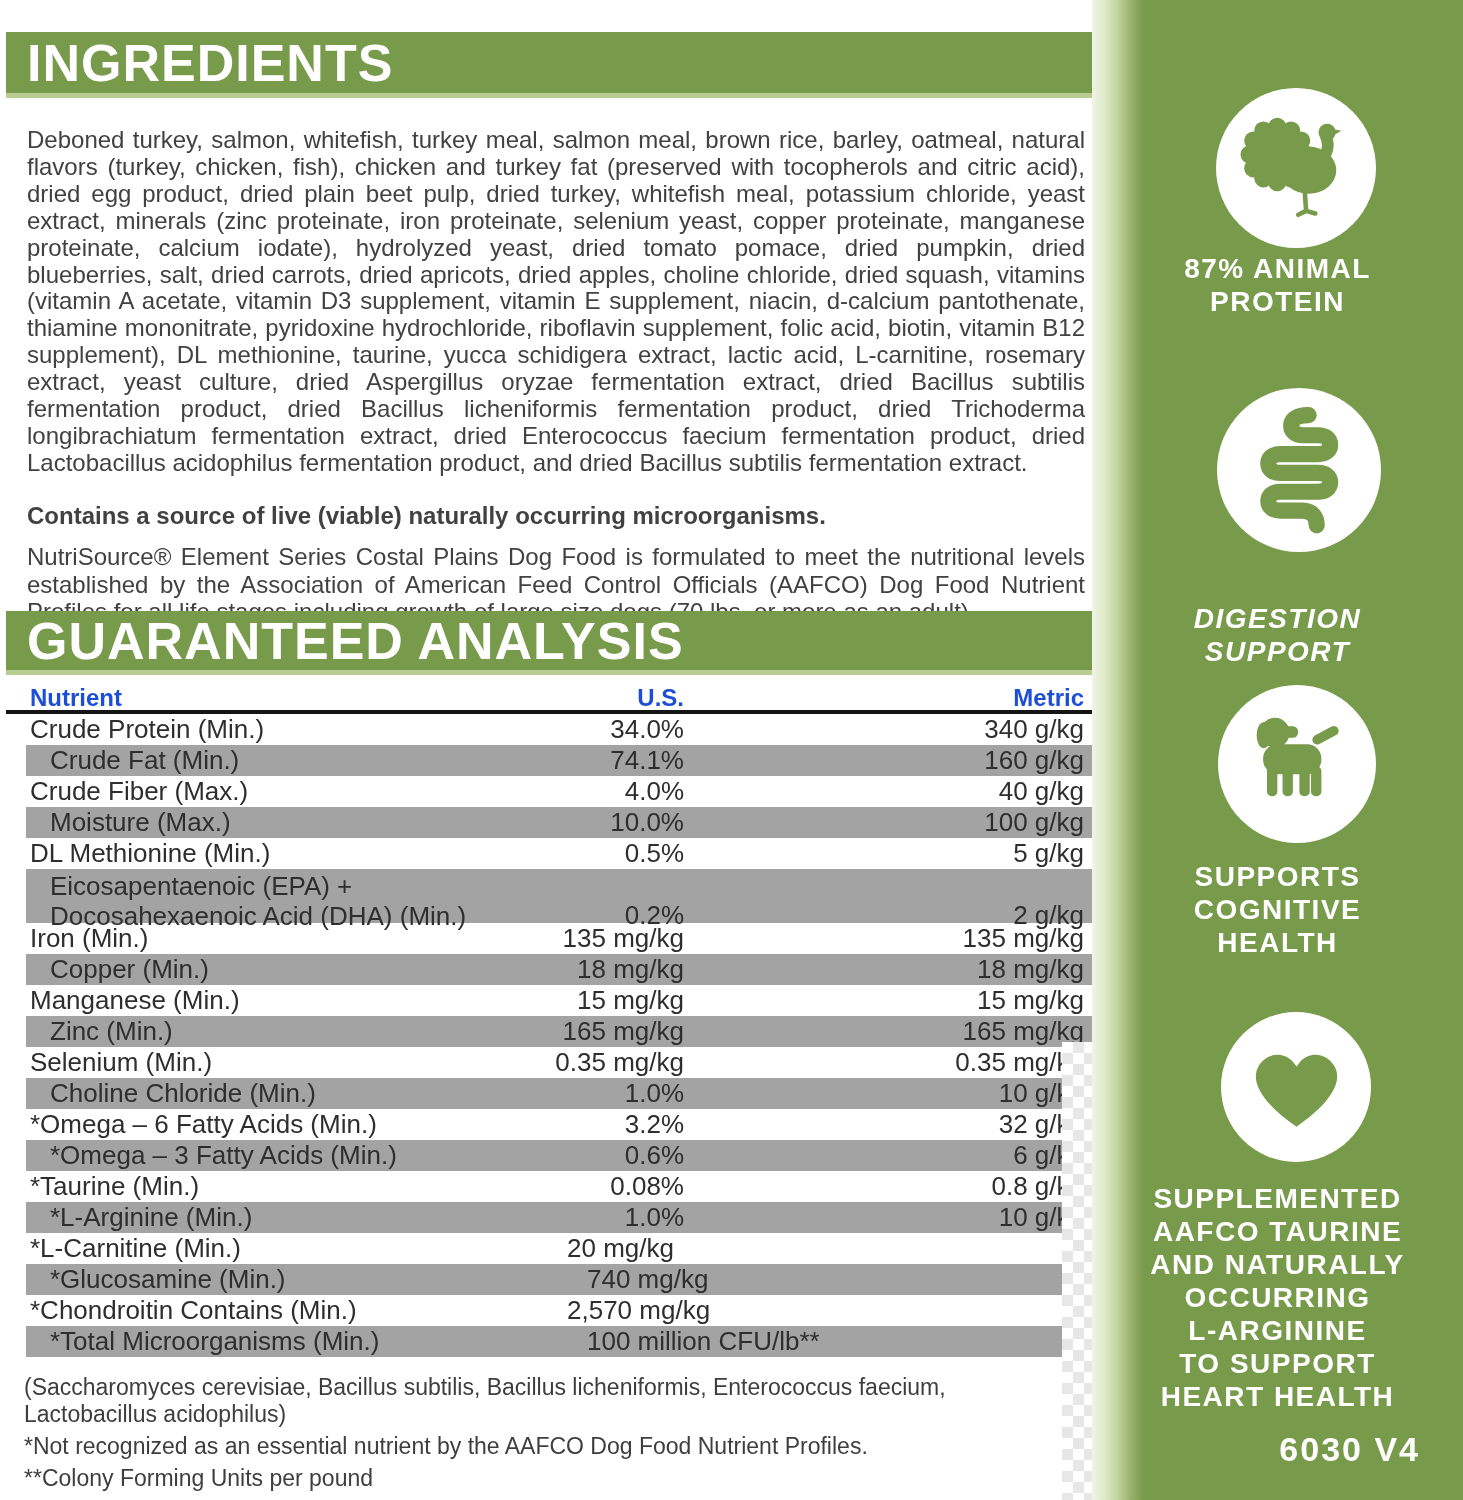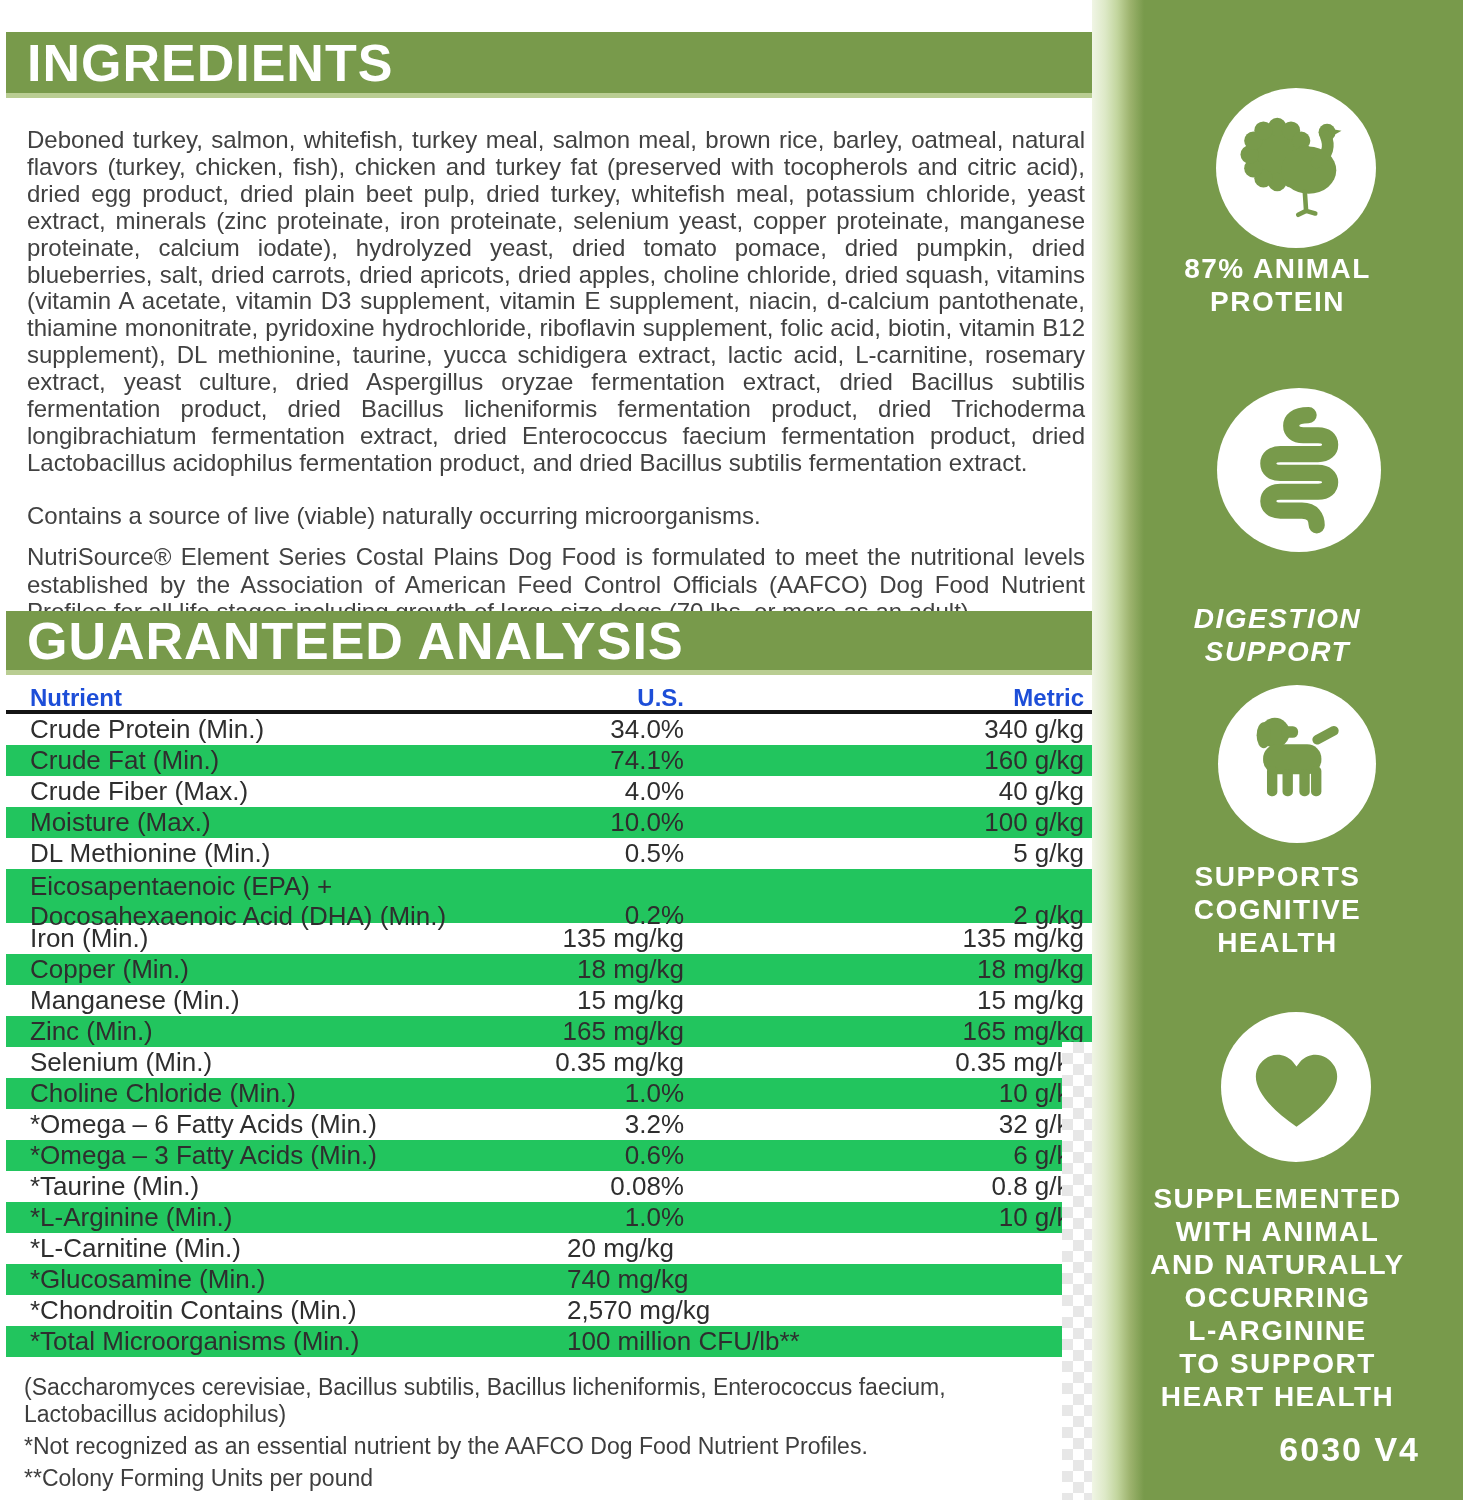--- a/index.html
+++ b/index.html
@@ -19,42 +19,42 @@
   }
   #bar-ingredients { top:32px;  height:66px; }
   #bar-analysis    { top:611px; height:64px; }
 
   
   .para {
     position:absolute; left:27px; width:1058px;
     color:#414141; text-align:justify;margin-top:16px;
   }
   #ingredients-body { top:111px; font-size:24px; line-height:26.9px; }
-  #contains-line    { top:486px; font-size:24px; text-align:left; }
+  #contains-line    { top:486px; font-size:24px; text-align:left;font-weight:bold; }
   #aafco-para       { top:527px; font-size:24px; line-height:27.6px; }
 
   
   #ga-table {
     position:absolute; left:6px; top:684px; width:1086px;
     font-size:26px; color:#2e2e2e;
   }
   .t-head {
     display:grid; grid-template-columns:1fr 190px 400px;
     height:30px; line-height:28px;
     padding:0 8px 0 24px; box-sizing:border-box;
     font-weight:bold; font-size:24px; color:#1d4ed8;
     border-bottom:4px solid #141414;
   }
   .t-head .us, .t-head .metric { text-align:right; }
   .t-row {
     display:grid; grid-template-columns:1fr 190px 400px;
     height:31px; line-height:31px;
     padding:0 8px 0 24px; box-sizing:border-box;
   }
-  .t-row.gray { background:#22c55e; }
+  .t-row.gray { background:#a3a3a3;margin-left:20px; }
   .t-row .us, .t-row .metric { text-align:right; }
   .t-row.tall { height:54px; }
   .t-row.tall .name { line-height:30px; white-space:pre-line; padding-top:2px; }
   .t-row.tall .us, .t-row.tall .metric { align-self:end; }
   .t-row.merged { grid-template-columns:464px 1fr; }
   .t-row.merged .val-span { text-align:left; position:relative; left:73px; }
 
   
   #footnotes { position:absolute; left:24px; top:1374px; width:1060px; font-size:23px; color:#3e3e3e; }
   #footnotes p { margin:0 0 5px 0; line-height:27px; }
@@ -285,21 +285,21 @@
   <div id="label-puppy" class="badge-label">SUPPORTS
 COGNITIVE
 HEALTH</div>
 
   <div id="circle-heart" class="badge-circle">
     <svg viewBox="0 0 100 100">
       <path class="icon-green" d="M50 82 C 23 63 12 46 19 33 C 25 22 39 20 47 29 L 50 33 L 53 29 C 61 20 75 22 81 33 C 88 46 77 63 50 82 Z"></path>
     </svg>
   </div>
   <div id="label-heart" class="badge-label">SUPPLEMENTED
-WITH ANIMAL
+AAFCO TAURINE
 AND NATURALLY
 OCCURRING
 L-ARGININE
 TO SUPPORT
 HEART HEALTH</div>
 
   <div id="sidebar-code">6030 V4</div>
 </div>
 
 </body></html>

